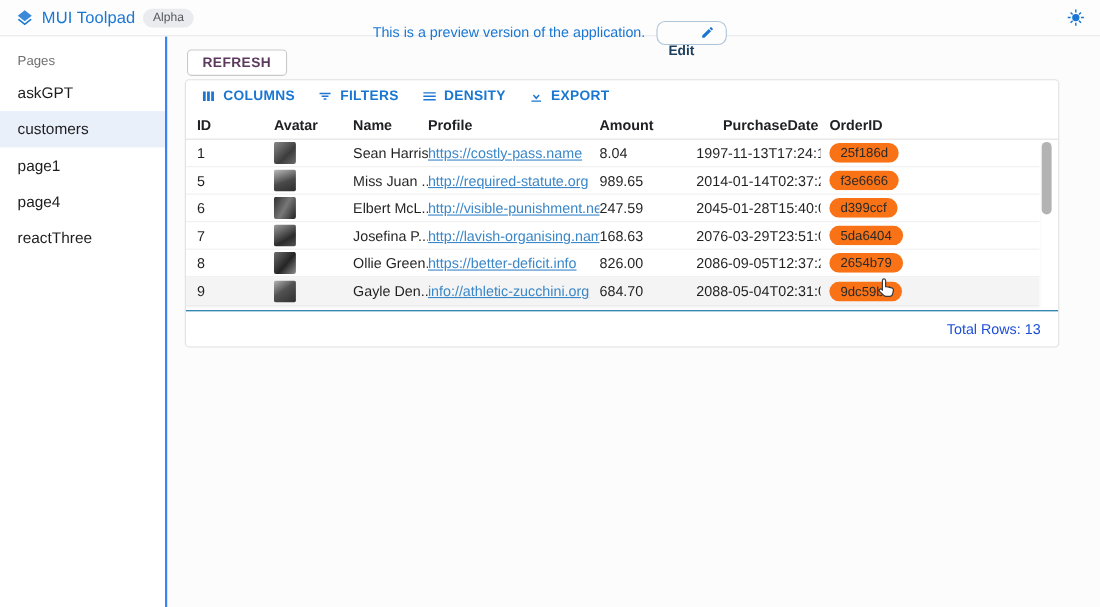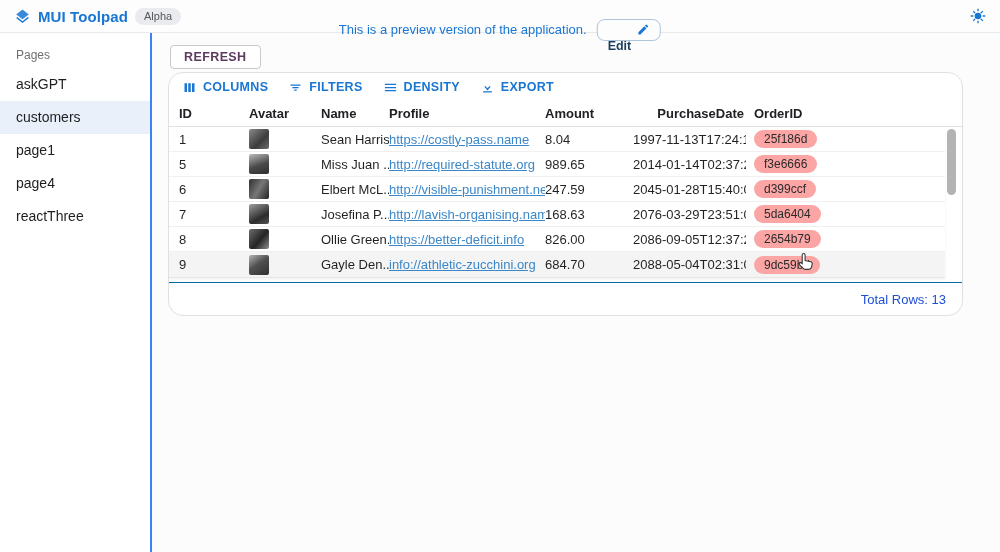--- a/index.html
+++ b/index.html
@@ -11,21 +11,21 @@
     position: relative;
   }
 
   
   .appbar {
     height: 33px; display: flex; align-items: center;
     padding: 0 14px; background: #fdfdfe;
     border-bottom: 1px solid #e7e9eb; position: relative; z-index: 2;
   }
   .brand { display: flex; align-items: center; gap: 7px; }
-  .brand-title { font-size: 15px; font-weight: bold; color: #1976d2; letter-spacing: .1px; }
+  .brand-title { font-size: 15px; font-weight: normal; color: #1976d2; letter-spacing: .1px; }
   .alpha-chip {
     background: #e9ebee; color: #54575c; font-size: 11px;
     padding: 2px 9px; border-radius: 10px; line-height: 13px;
   }
   .appbar-center {
     position: absolute; left: 50%; top: 13px; transform: translateX(-50%);
     height: 33px; display: flex; align-items: center; gap: 10px; white-space: nowrap;
   }
   .preview-text { color: #1976d2; font-size: 13px; }
   .edit-btn {
@@ -47,21 +47,21 @@
 
   .refresh-btn {
     display: inline-block; background: #fff; border: 1px solid #c9c9c9; border-radius: 4px;
     padding: 4px 13px; font-size: 12.5px; font-weight: bold; letter-spacing: .4px;
     color: #5c3a5e; cursor: pointer; height: 24px; line-height: 14px; margin-left: 2px;
   }
 
   
   .grid-panel {
     margin-top: 3px; width: 795px; height: 244px; background: #fff;
-    border: 1px solid #e0e0e0; border-radius: 15px;
+    border: 1px solid #e0e0e0; border-radius: 4px;
     display: flex; flex-direction: column; overflow: hidden;
   }
   .grid-toolbar { height: 28px; display: flex; align-items: center; gap: 6px; padding: 2px 6px; }
   .tb-btn {
     display: flex; align-items: center; gap: 6px; border: none; background: none;
     color: #1976d2; font-size: 12.5px; font-weight: bold; letter-spacing: .3px;
     padding: 4px 7px; border-radius: 4px; cursor: pointer;
   }
   .tb-btn svg { flex: 0 0 auto; }
 
@@ -87,21 +87,21 @@
   .avatar {
     width: 20px; height: 20px; border-radius: 2px; display: inline-block; vertical-align: middle;
     background: linear-gradient(135deg,#8a8a8a,#3c3c3c 60%,#6b6b6b);
   }
   .data-row:nth-child(2) .avatar { background: linear-gradient(160deg,#bdbdbd,#4a4a4a 55%,#2e2e2e); }
   .data-row:nth-child(3) .avatar { background: linear-gradient(120deg,#2f2f2f,#777 50%,#222); }
   .data-row:nth-child(4) .avatar { background: linear-gradient(150deg,#9f9f9f,#2b2b2b 65%,#555); }
   .data-row:nth-child(5) .avatar { background: linear-gradient(130deg,#6e6e6e,#242424 55%,#8e8e8e); }
   .data-row:nth-child(6) .avatar { background: linear-gradient(145deg,#b5b5b5,#515151 45%,#303030); }
   .chip {
-    display: inline-block; background: #fca5a5; border-radius: 11px;
+    display: inline-block; background: #f97316; border-radius: 11px;
     padding: 2px 10px; font-size: 12px; color: #2a2a2a; line-height: 14px;
   }
   .vscrollbar { position: absolute; top: 2px; right: 5px; width: 10px; height: 146px; }
   .vthumb { width: 9px; height: 66px; background: #b3b3b3; border-radius: 5px; }
 
   .grid-footer {
     margin-top: auto; height: 33px; border-top: 1px solid #0369a1;
     display: flex; align-items: center; justify-content: flex-end;
     padding-right: 16px; font-size: 13px; color: #1d4ed8;
   }

